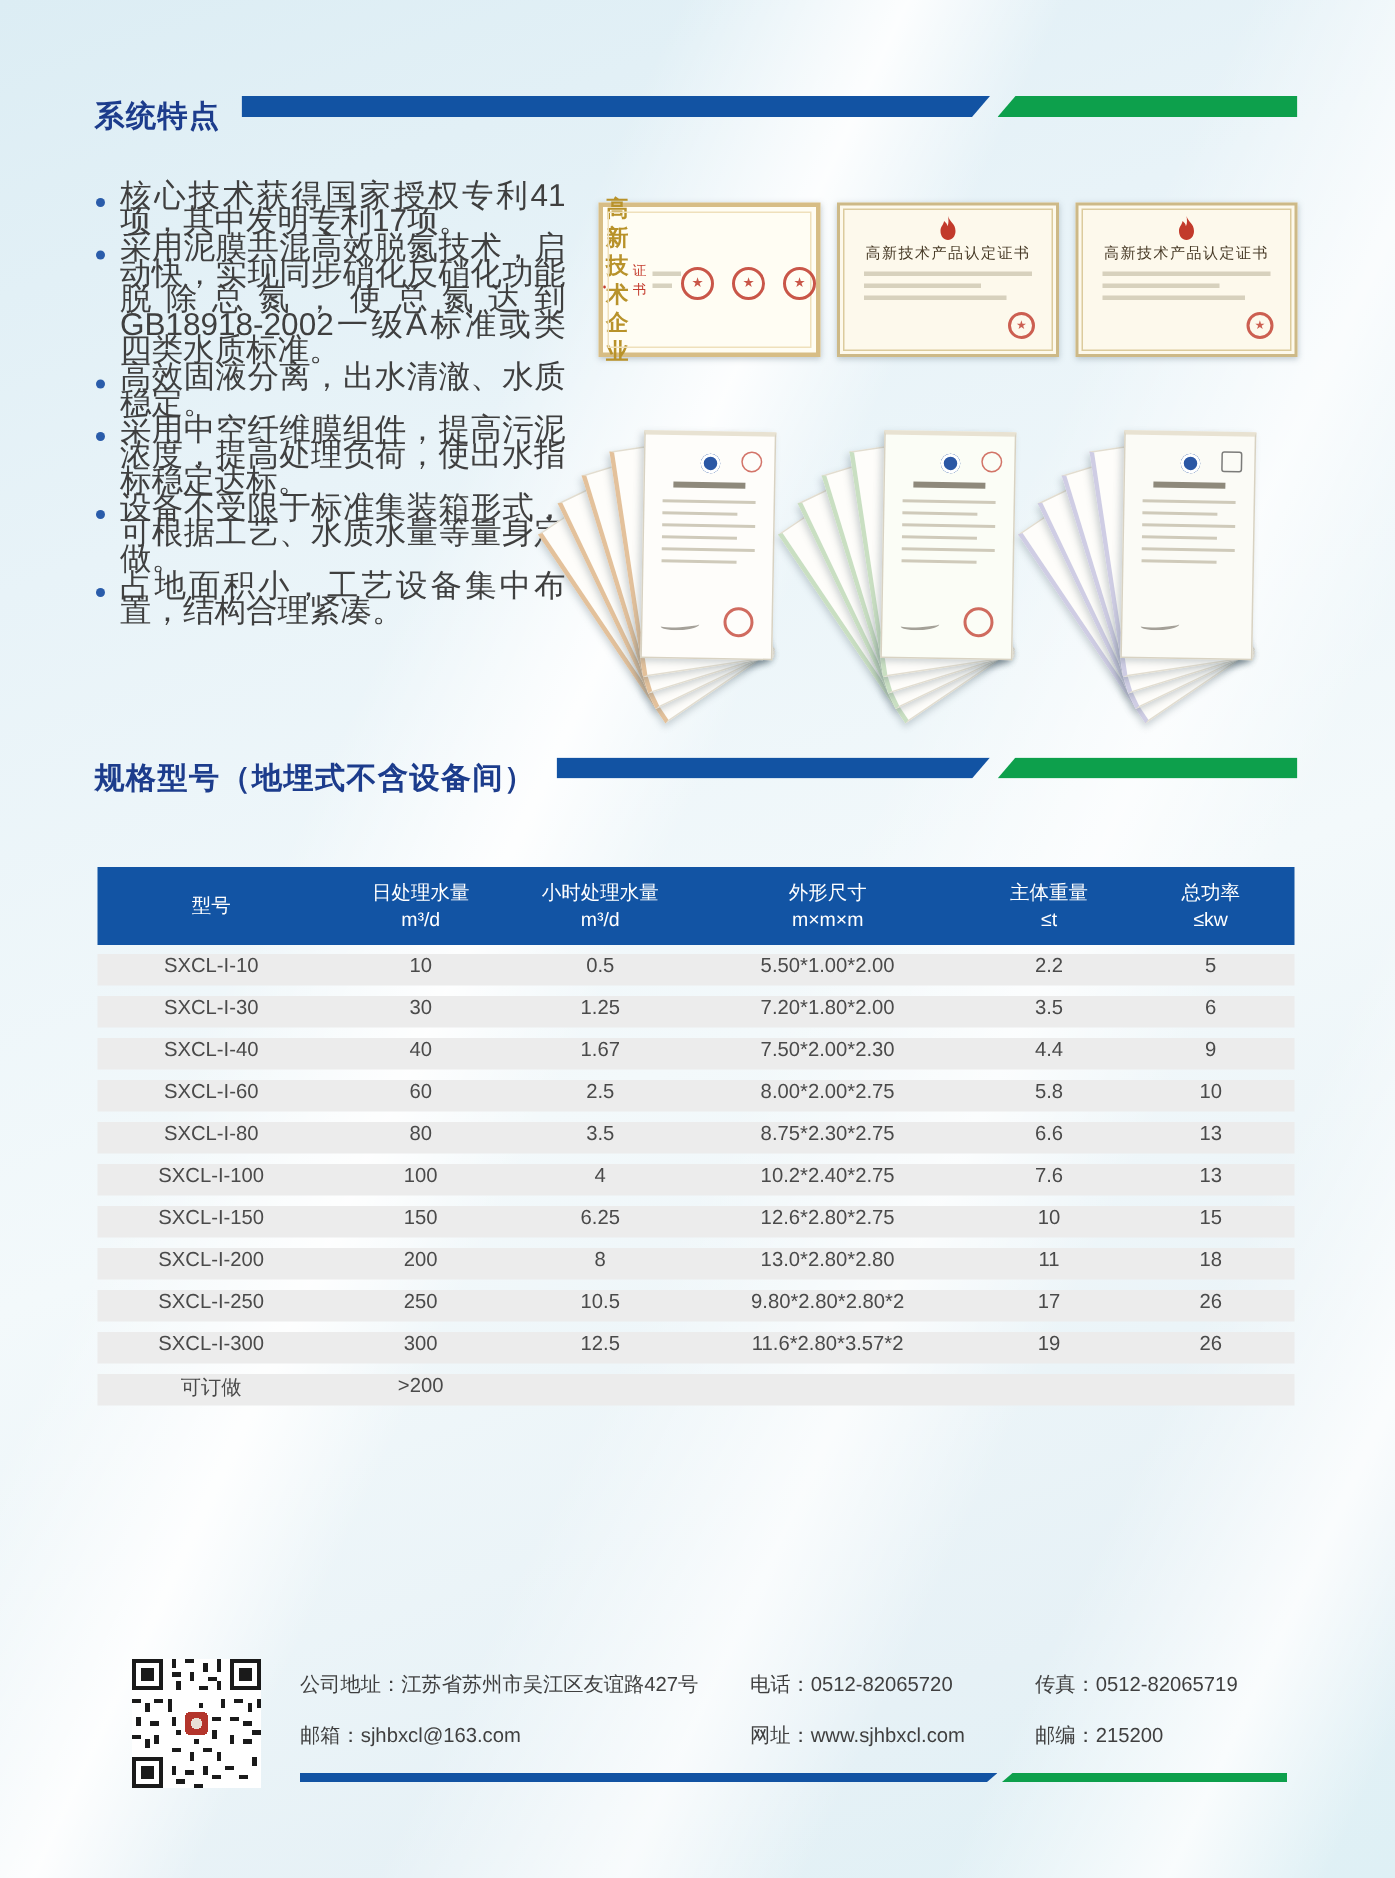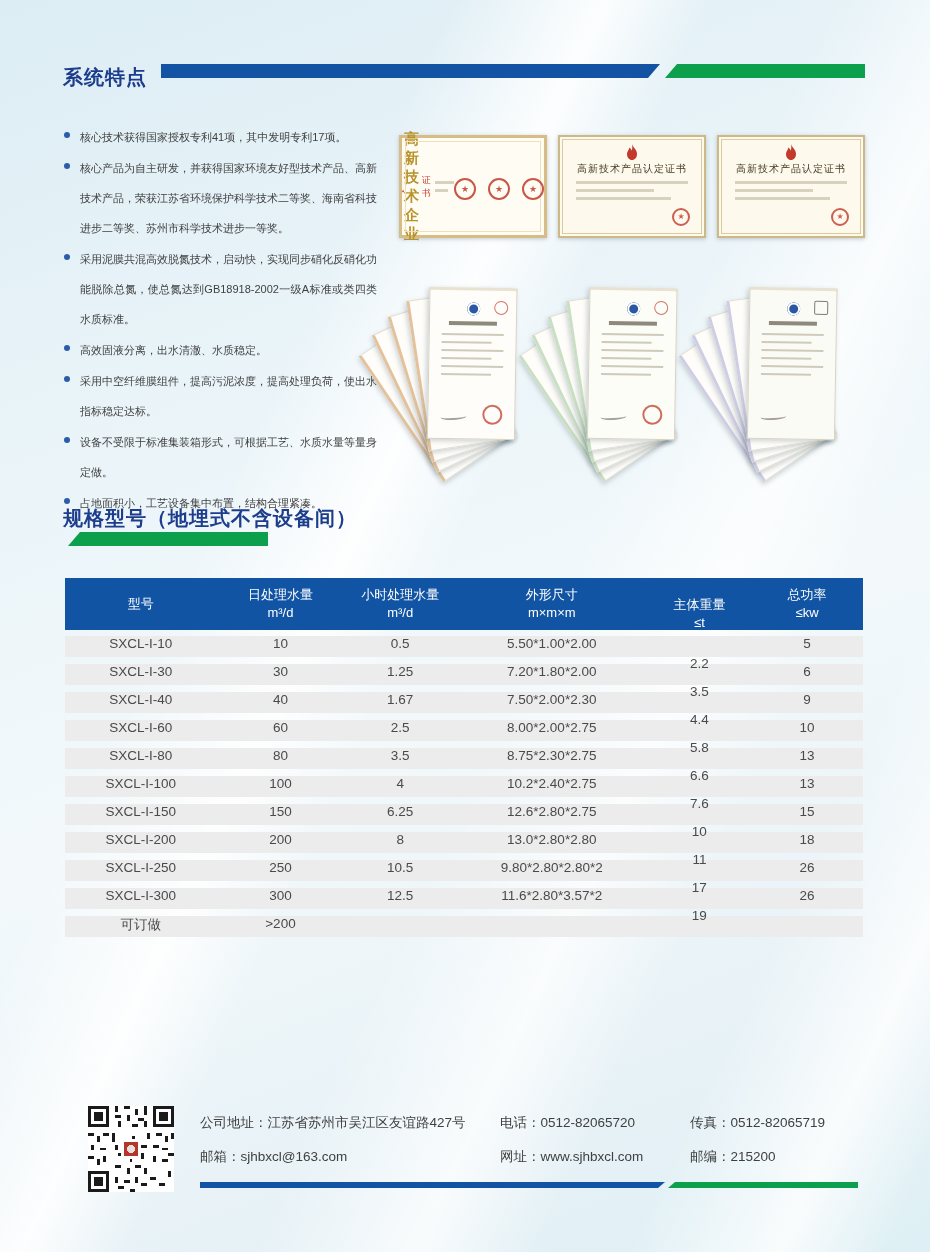--- a/index.html
+++ b/index.html
@@ -16,26 +16,26 @@
   }
 
   
   .section-header { position:absolute; left:63px; width:802px; display:flex; align-items:flex-start; }
   .section-title { font-size:20px; font-weight:bold; color:#1c3c8c; letter-spacing:1px; white-space:nowrap; }
   .bar-blue { flex:1; height:14px; background:#1253a3; margin-left:14px;
               clip-path:polygon(0 0, 100% 0, calc(100% - 12px) 100%, 0 100%); }
   .bar-green { width:200px; height:14px; background:#0da04c; margin-left:5px;
                clip-path:polygon(12px 0, 100% 0, 100% 100%, 0 100%); }
   #header-features { top:64px; }
-  #header-specs { top:505px;flex-direction:column; }
+  #header-specs { top:505px; }
 
   
   .features { position:absolute; top:122px; left:63px; width:802px; display:flex; }
   .feature-list { width:324px; list-style:none; }
-  .feature-list li { position:relative; padding-left:17px; font-size:11px; line-height:30px;
+  .feature-list li { position:relative; padding-left:17px; font-size:21px; line-height:17px;
                      color:#3f3f3f; text-align:justify; margin-bottom:1px; }
   .bullet-dot { position:absolute; left:1px; top:10px; width:6px; height:6px;
                 border-radius:50%; background:#2a5caa; }
 
   .cert-area { flex:1; margin-left:22px; }
   .cert-row { display:flex; gap:11px; margin-top:13px; }
   .cert { height:103px; background:#fffdf3; box-shadow:0 1px 4px rgba(90,110,120,.35); position:relative; }
   .cert-1 { width:148px; border:3px solid #d7bd85; outline:1px solid #efe0bb; outline-offset:-7px;
             display:flex; flex-direction:row; align-items:center; }
   .cert-23 { width:148px; background:#fdf9ec; border:2px solid #cdb987; outline:1px solid #dccb9d;
@@ -87,21 +87,21 @@
   .patent-sign { position:absolute; left:12px; bottom:18px; width:26px; height:7px;
                  border-bottom:2px solid #6b655a; border-radius:50%; transform:rotate(-4deg); opacity:.6; }
 
   
   .spec-table { position:absolute; top:578px; left:65px; width:798px; }
   .thead { display:flex; align-items:center; height:52px; background:#1254a4; color:#fff; margin-bottom:6px; }
   .thead .cell { text-align:center; font-size:13px; line-height:18px; }
   .trow { display:flex; align-items:flex-start; height:21px; background:#ececec; margin-bottom:7px;
           color:#4a4a4a; font-size:13.5px; }
   .cell { text-align:center; }
-  .c0{ width:19%; } .c1{ width:16%; } .c2{ width:14%; } .c3{ width:24%; } .c4{ width:13%;margin-top:20px; } .c5{ width:14%; }
+  .c0{ width:19%; } .c1{ width:16%; } .c2{ width:14%; } .c3{ width:24%; } .c4{ width:13%; } .c5{ width:14%; }
 
   
   .footer { position:absolute; left:88px; top:1106px; width:778px; }
   .qr { position:absolute; left:0; top:0; width:86px; height:86px; }
   .contacts { position:absolute; left:112px; top:8px; width:666px; display:grid;
               grid-template-columns:300px 190px auto; grid-row-gap:16px; font-size:13.5px; color:#3f3f3f; }
   .contact-item { white-space:nowrap; }
   .footer-bar { position:absolute; left:200px; top:1182px; width:658px; display:flex; }
   .footer-bar .fb-blue { flex:1; height:6px; background:#1253a3;
                          clip-path:polygon(0 0, 100% 0, calc(100% - 7px) 100%, 0 100%); }
@@ -118,24 +118,20 @@
     <span class="bar-blue"></span>
     <span class="bar-green"></span>
   </div>
 
   <div class="features">
 
     <ul class="feature-list">
       <li>
           <span class="bullet-dot"></span>
           <span>核心技术获得国家授权专利41项，其中发明专利17项。</span>
-        </li>
-        <li>
-          <span class="bullet-dot"></span>
-          <span>核心产品为自主研发，并获得国家环境友好型技术产品、高新技术产品，荣获江苏省环境保护科学技术二等奖、海南省科技进步二等奖、苏州市科学技术进步一等奖。</span>
         </li>
         <li>
           <span class="bullet-dot"></span>
           <span>采用泥膜共混高效脱氮技术，启动快，实现同步硝化反硝化功能脱除总氮，使总氮达到GB18918-2002一级A标准或类四类水质标准。</span>
         </li>
         <li>
           <span class="bullet-dot"></span>
           <span>高效固液分离，出水清澈、水质稳定。</span>
         </li>
         <li>

